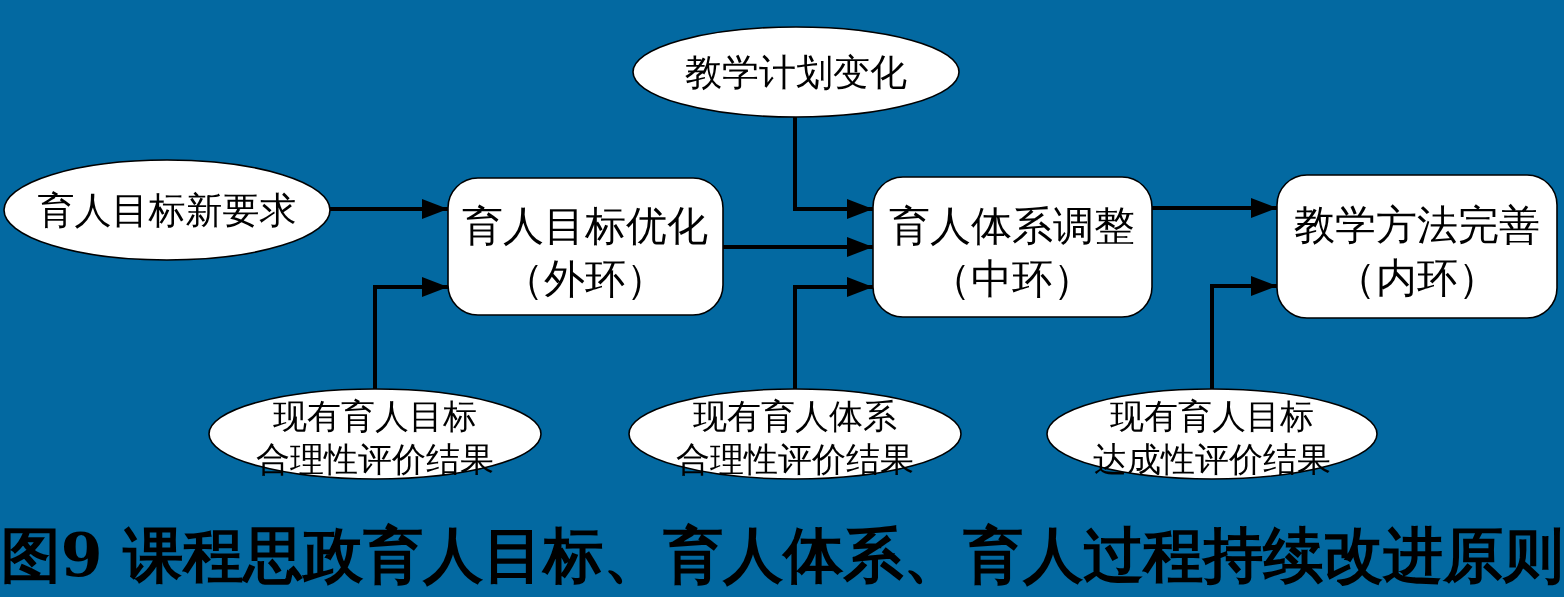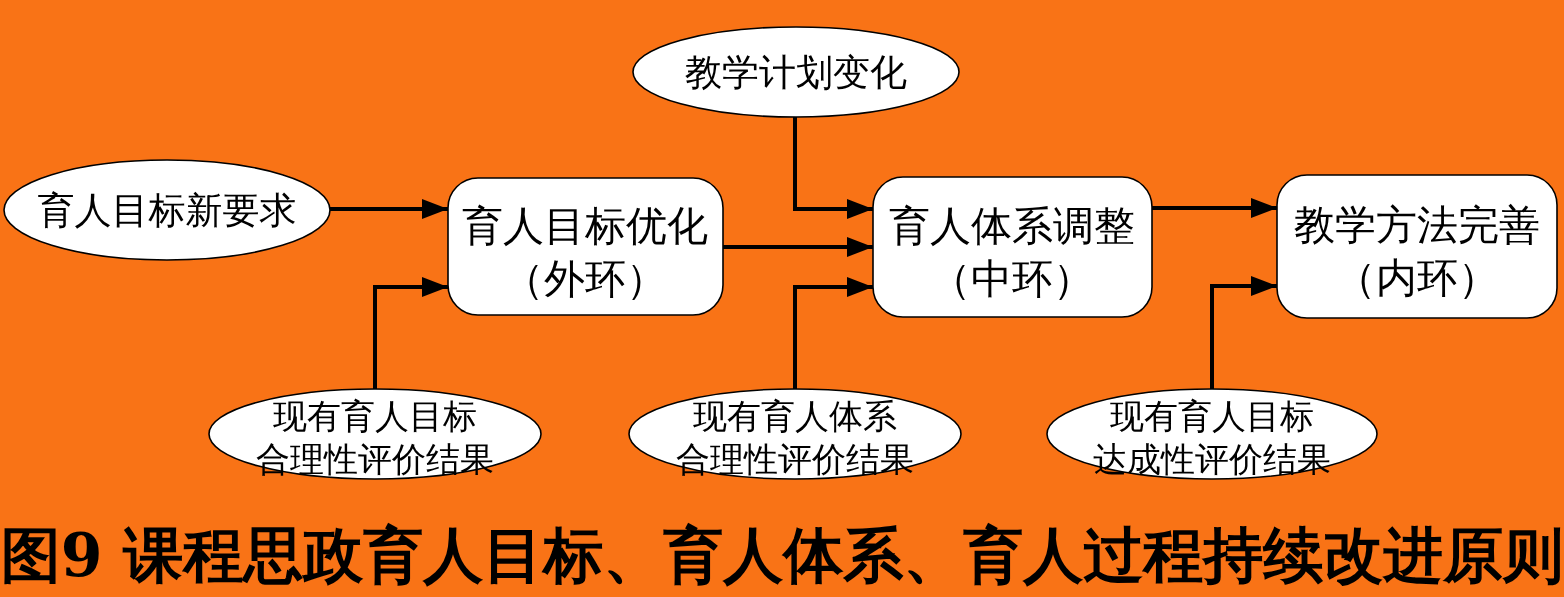--- a/index.html
+++ b/index.html
@@ -4,21 +4,21 @@
 <style>
   html, body {
     margin: 0;
     padding: 0;
     background: #ffffff;
   }
   .canvas {
     position: relative;
     width: 1564px;
     height: 597px;
-    background: #f97316;
+    background: #0369a1;
     overflow: hidden;
   }
   svg {
     display: block;
   }
   .node-shape {
     fill: #ffffff;
     stroke: #000000;
     stroke-width: 1.6;
   }

